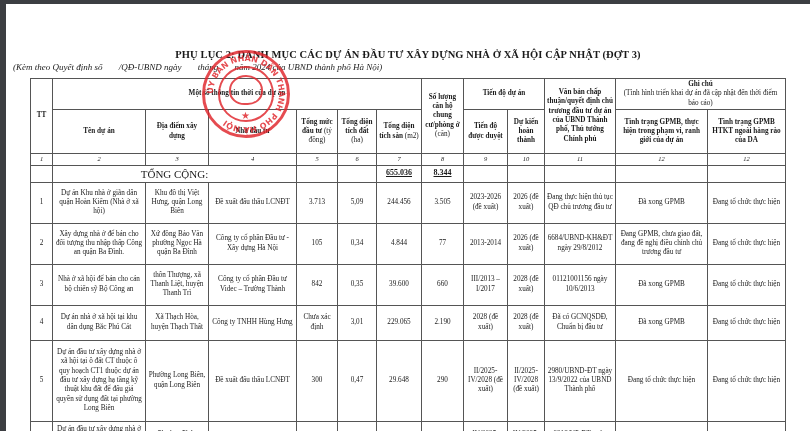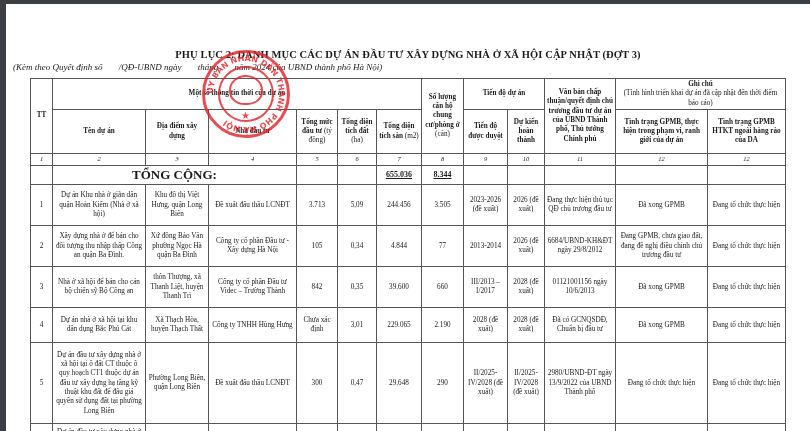--- a/index.html
+++ b/index.html
@@ -29,21 +29,21 @@
     font-size:7.2px; line-height:1.3;
   }
   table.main td, table.main th {
     border:1px solid #555; text-align:center; vertical-align:middle;
     padding:1px 2px; overflow:hidden;
   }
   table.main th { font-weight:bold; }
   th .normal { font-weight:normal; }
   .num-row td { font-style:italic; font-size:6.5px; height:8px; padding:0; }
   .total-row td { height:11px; padding:0; }
-  .total-label { font-size:13px; font-weight:bold; }
+  .total-label { font-size:11px; font-weight:normal; }
   .total-val { font-weight:bold; text-decoration:underline; font-size:8px;margin-top:46px; }
   .r1 td { height:38px; }
   .r2 td { height:38px; }
   .r3 td { height:38px; }
   .r4 td { height:32px; }
   .r5 td { height:78px; }
   .r6 td { height:42px; }
 
   .stamp {
     position:absolute; left:196px; top:46px; width:88px; height:88px;

